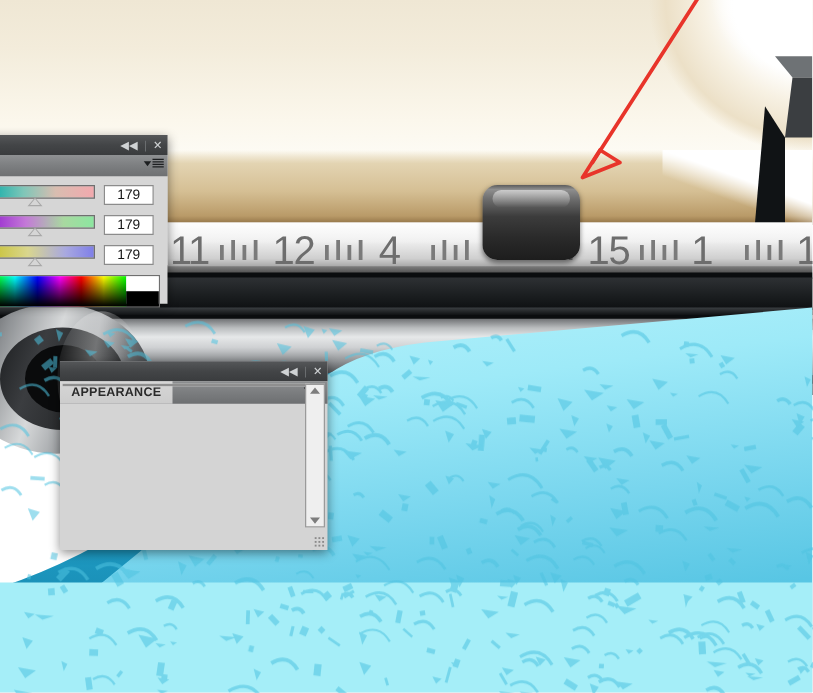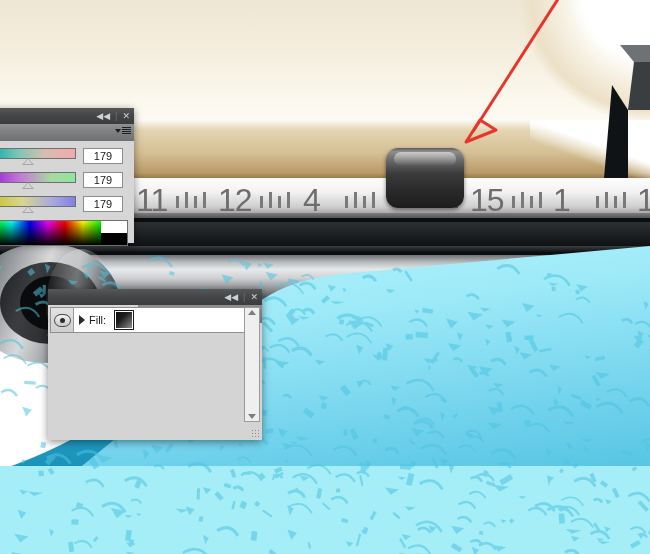--- a/index.html
+++ b/index.html
@@ -779,28 +779,20 @@
             <i></i>
             <i></i>
           </span>
       </div>
     </div>
 
     <div style="position:absolute;left:2px;top:18px;width:196px;background:#fff;border:1px solid #8f8f8f;">
 
 
 
-      <div class="app-row">
-        <div class="eye-cell">
-            <span class="eye"></span>
-          </div>
-        <span class="disc-tri"></span>
-        <span class="row-label">Fill:</span>
-        <span class="swatch sw-grad"></span>
-      </div>
 
     </div>
 
     <div class="vscroll">
       <span class="vs-arrow vs-up"></span>
       <span class="vs-arrow vs-dn"></span>
     </div>
 
     <div class="grip"></div>
   </div>

